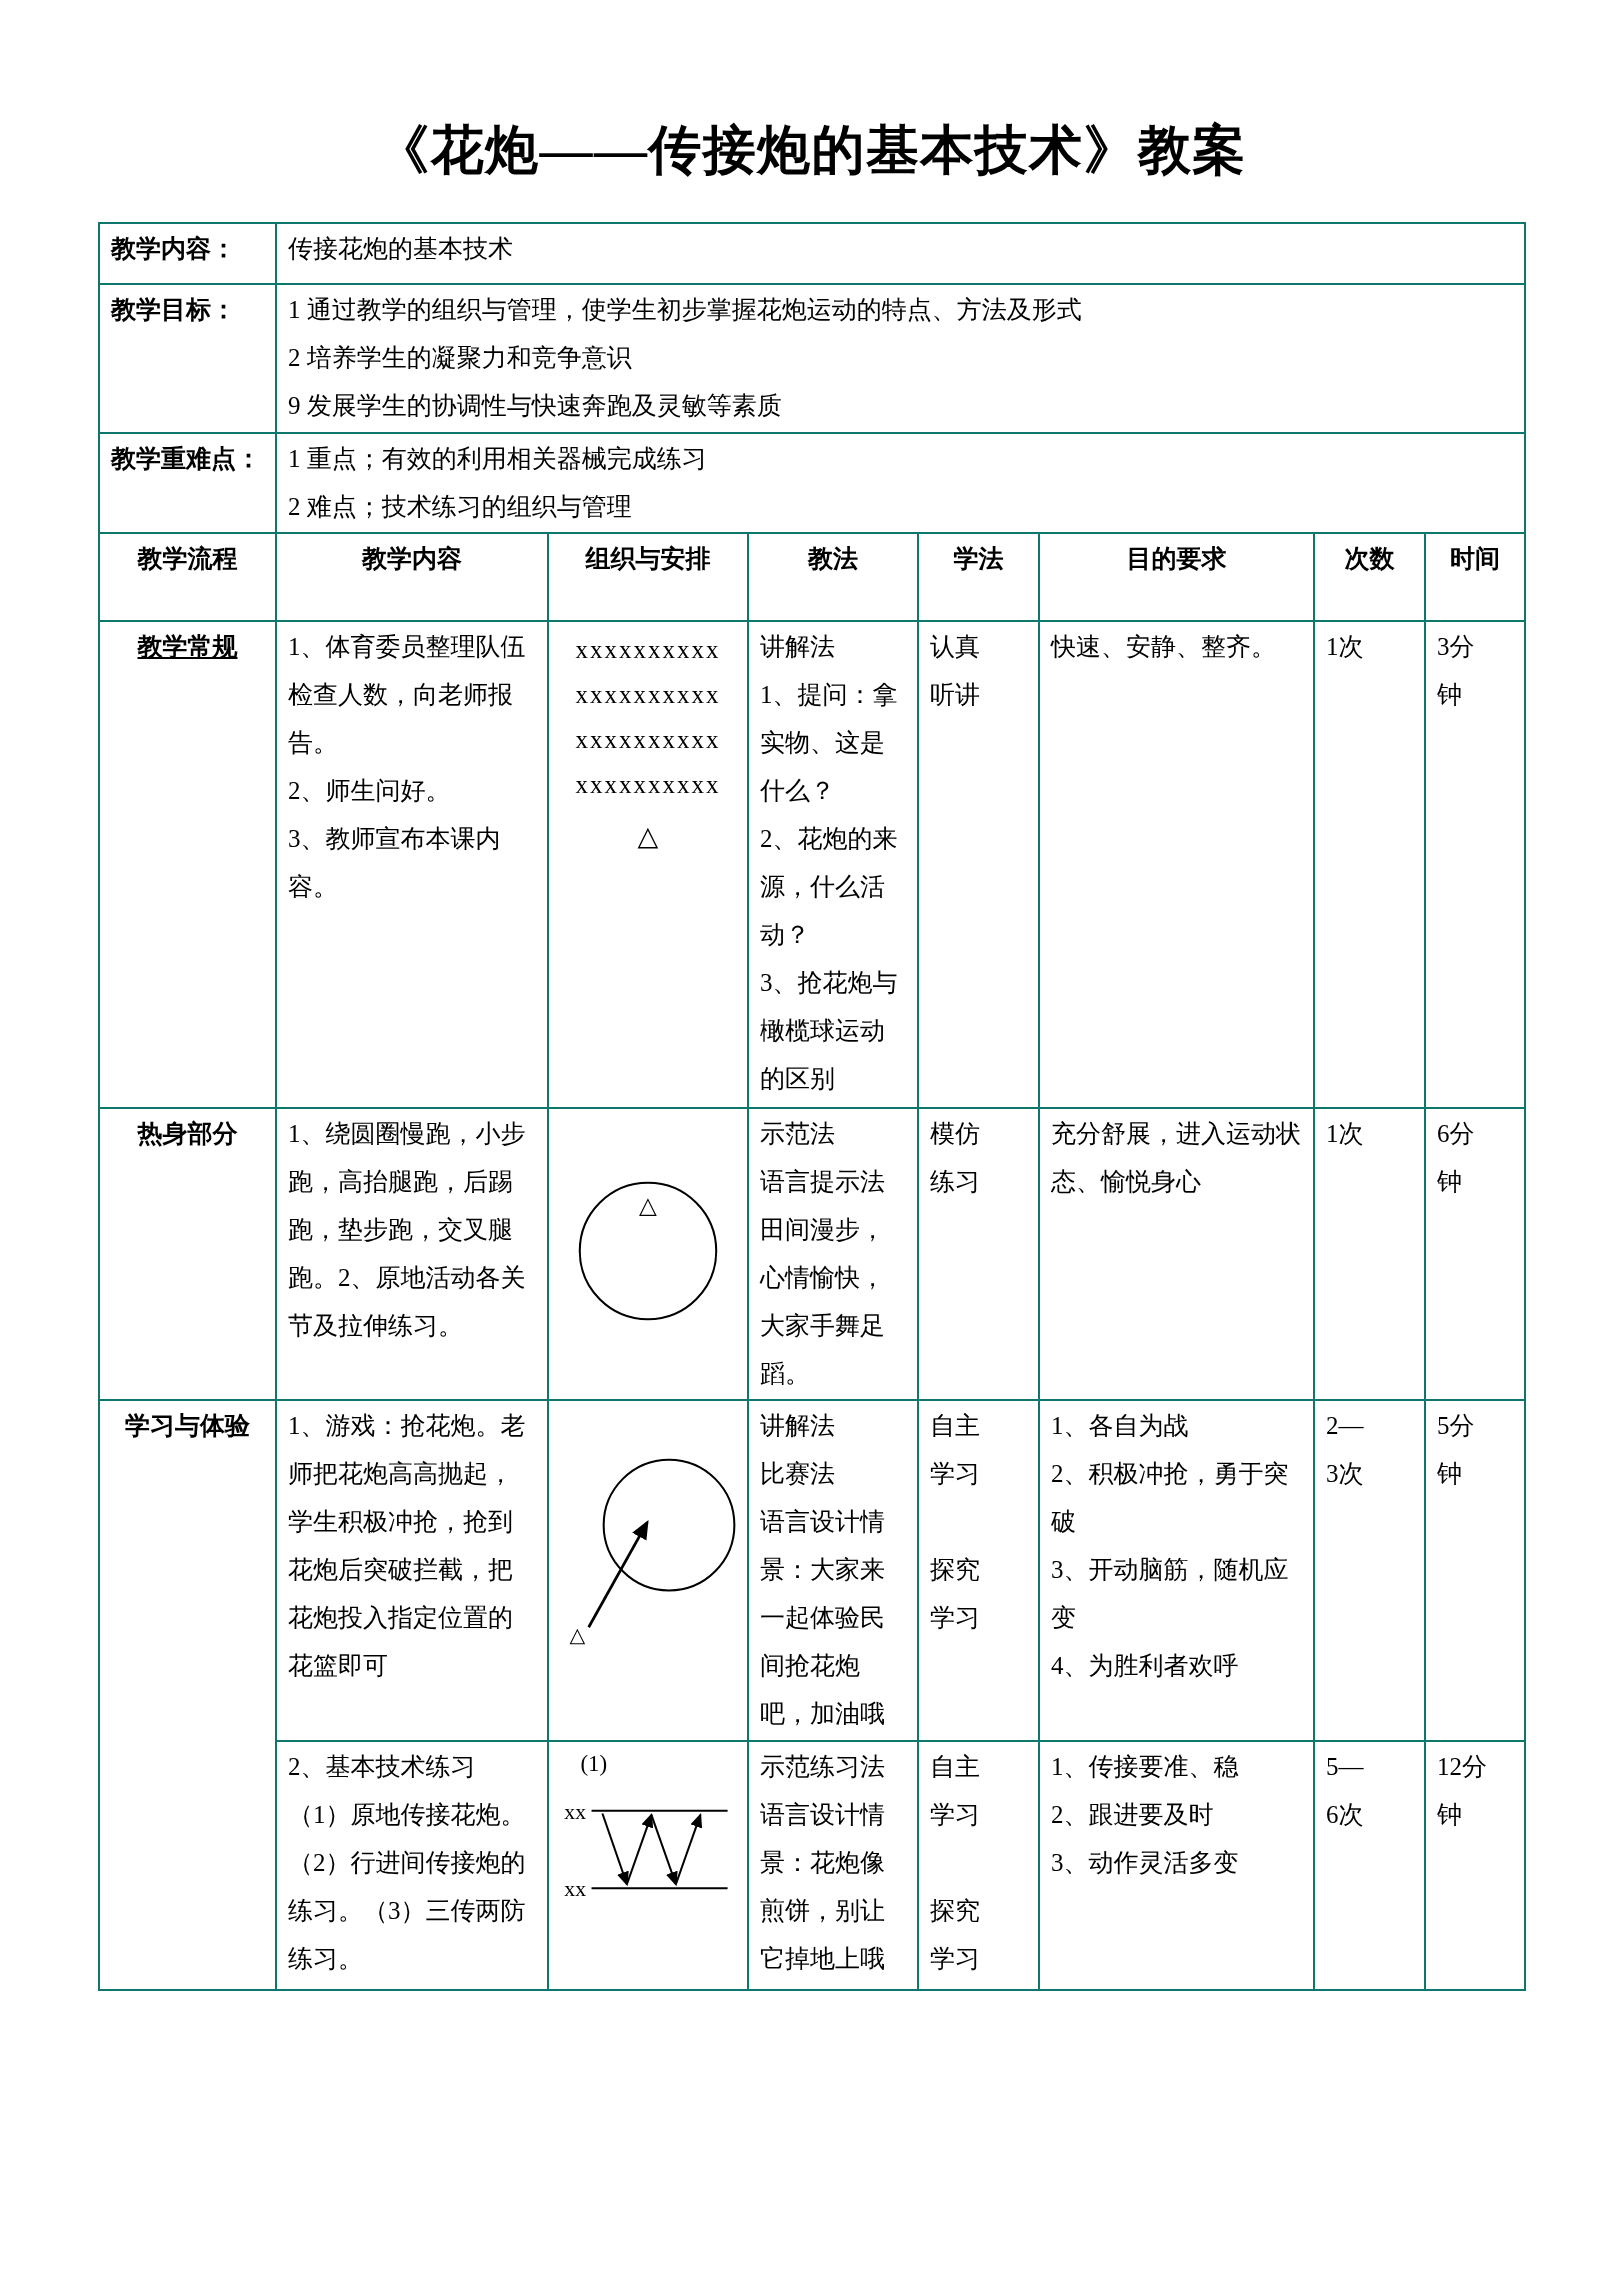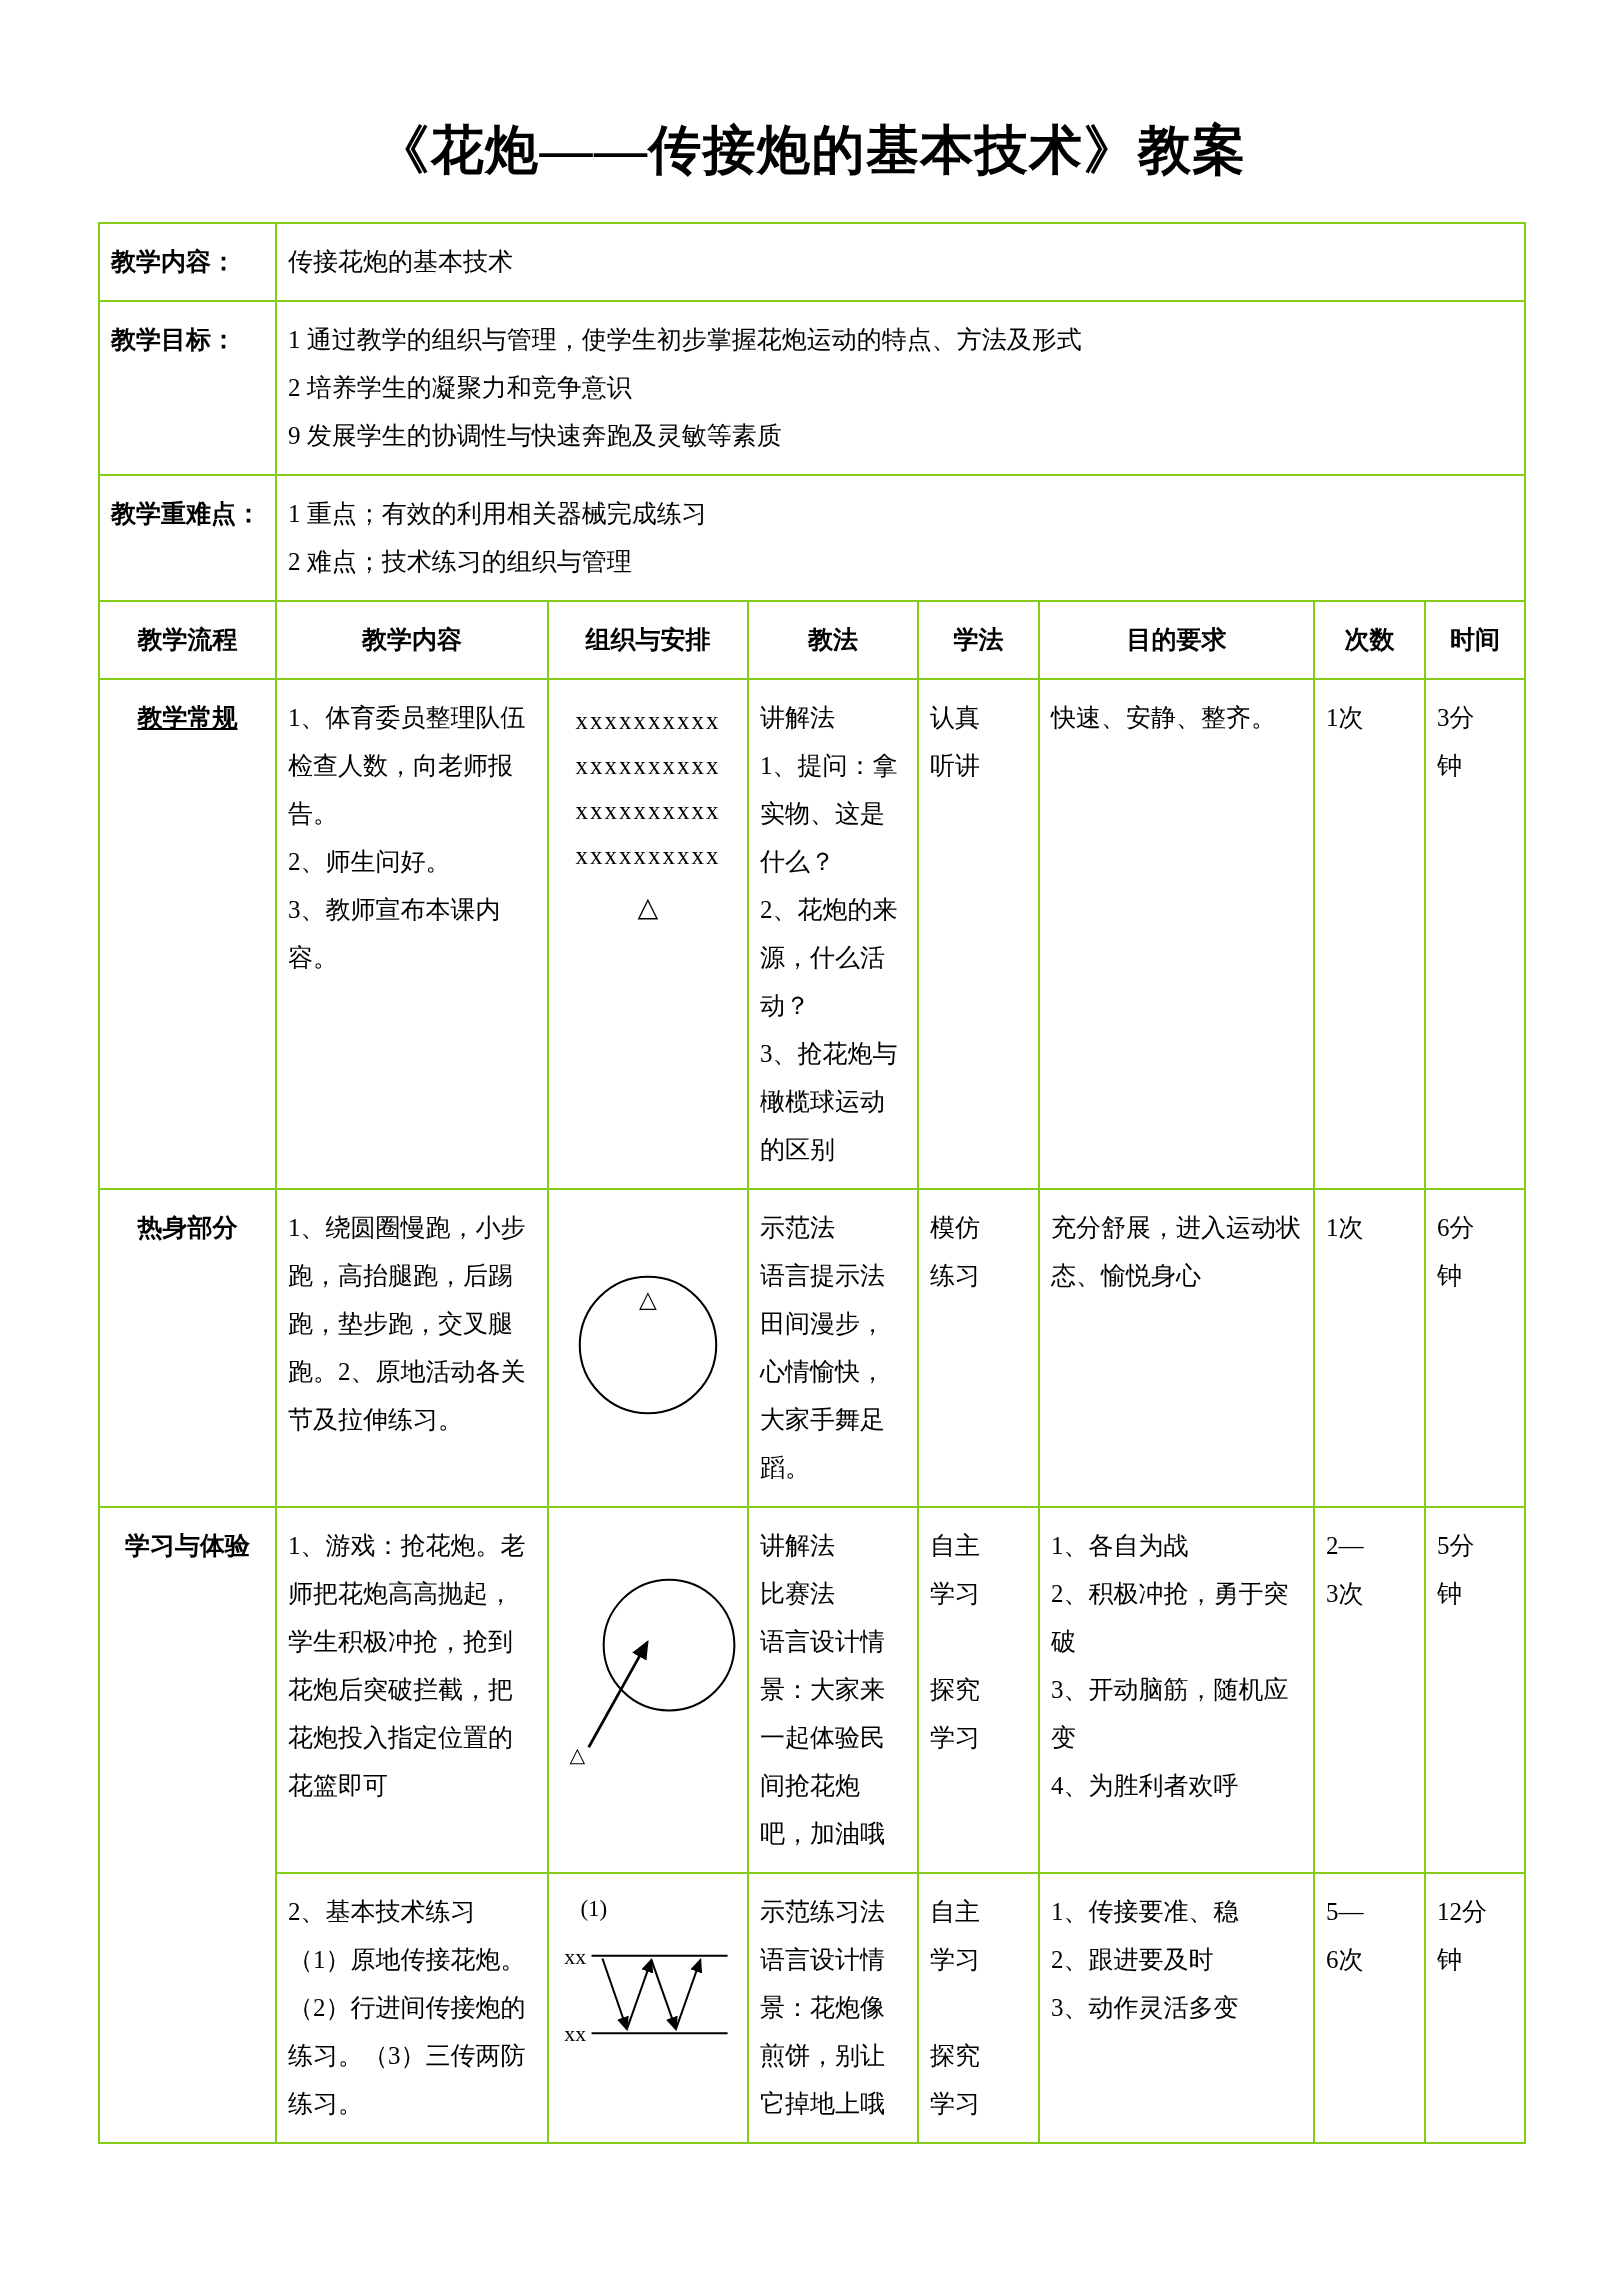--- a/index.html
+++ b/index.html
@@ -18,25 +18,25 @@
     font-weight: bold;
     letter-spacing: 1.4px;
   }
   table.plan {
     border-collapse: collapse;
     table-layout: fixed;
     width: 1427px;
     margin: 35px 0 0 98px;
   }
   table.plan td {
-    border: 2px solid #84cc16;
+    border: 2px solid #0f766e;
     vertical-align: top;
     font-size: 25px;
     line-height: 48px;
-    padding: 14px 11px;
+    padding: 1px 11px;
     word-break: break-all;
   }
   [data-bind] { white-space: pre-line; }
   .lab {
     font-weight: bold;
     padding-left: 15px;
   }
   .info { padding-left: 13.6px; }
   .hd {
     font-weight: bold;
@@ -72,21 +72,21 @@
     text-align: left;
     padding-left: 20.4px;
     font-size: 23px;
     line-height: 42px;
   }
   .zigzag-d { margin-top: 4.1px; }
   svg text { font-family: "Liberation Serif", "DejaVu Serif", serif; }
   .tr-info1 { height: 61px; }
   .tr-info2 { height: 149px; margin-top: 28px; }
   .tr-info3 { height: 100px; }
-  .tr-head  { height: 70px; }
+  .tr-head  { height: 88px; }
   .tr-flow1 { height: 487px; }
   .tr-flow2 { height: 292px; margin-left: 44px; }
   .tr-flow3 { height: 341px; }
   .tr-flow4 { height: 249px; }
 </style>
 </head>
 <body>
 
 <div class="page">
 

